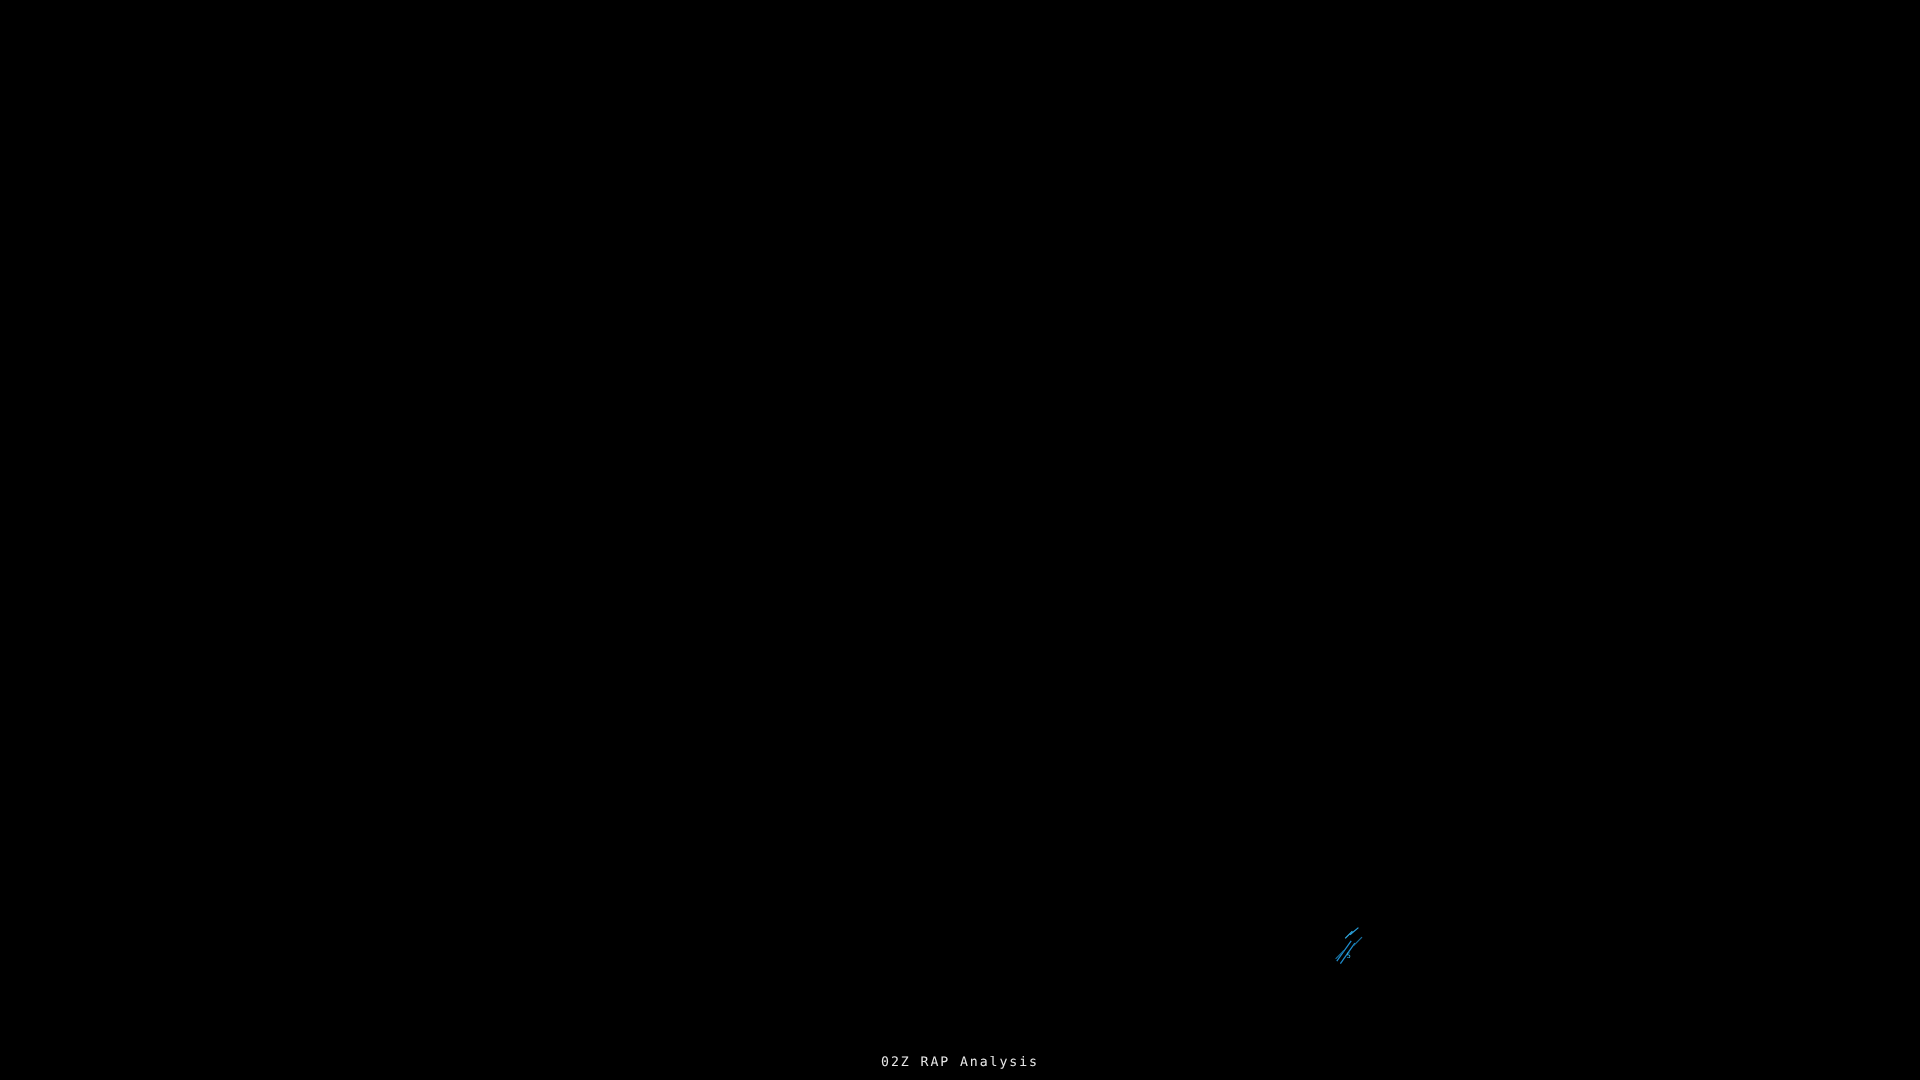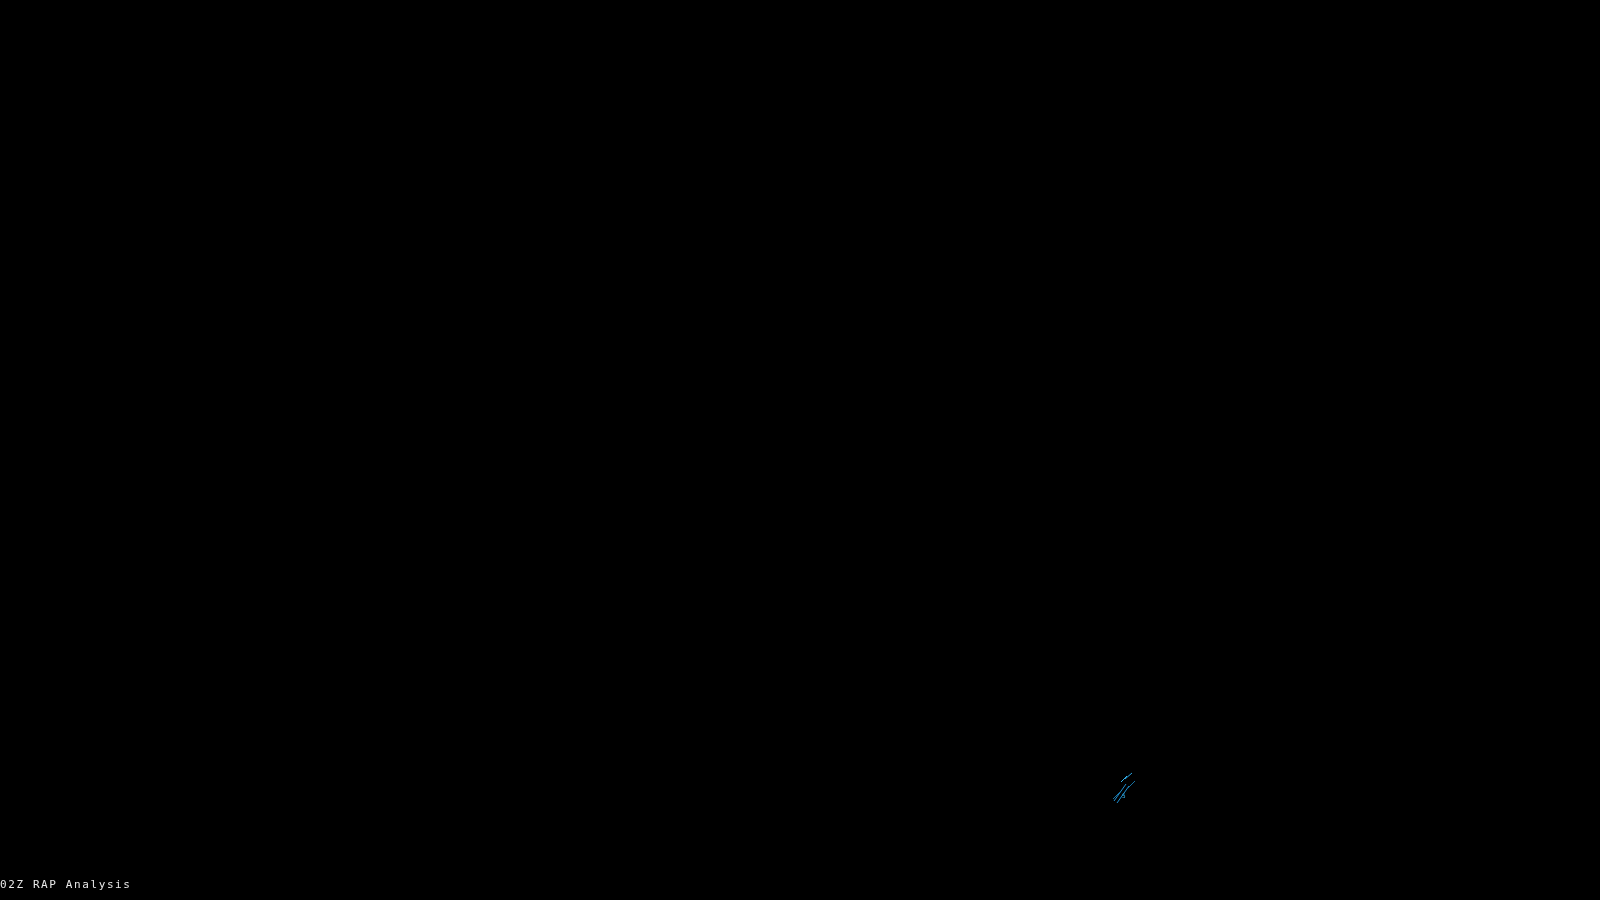--- a/index.html
+++ b/index.html
@@ -26,21 +26,21 @@
   }
   #map-artifact svg {
     display: block;
   }
   
   #caption {
     position: absolute;
     left: 0;
     top: 878px;
     width: 1600px;
-    text-align: left;
+    text-align: center;
     color: #e8e8e8;
     font-family: "DejaVu Sans Mono", monospace;
     font-size: 11px;
     letter-spacing: 1.6px;
     white-space: pre;
   }
 </style>
 </head>
 <body>
 

